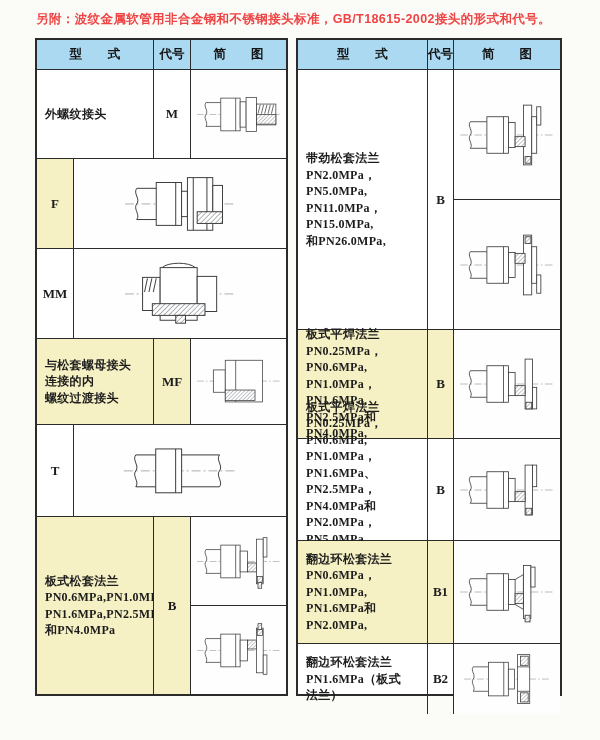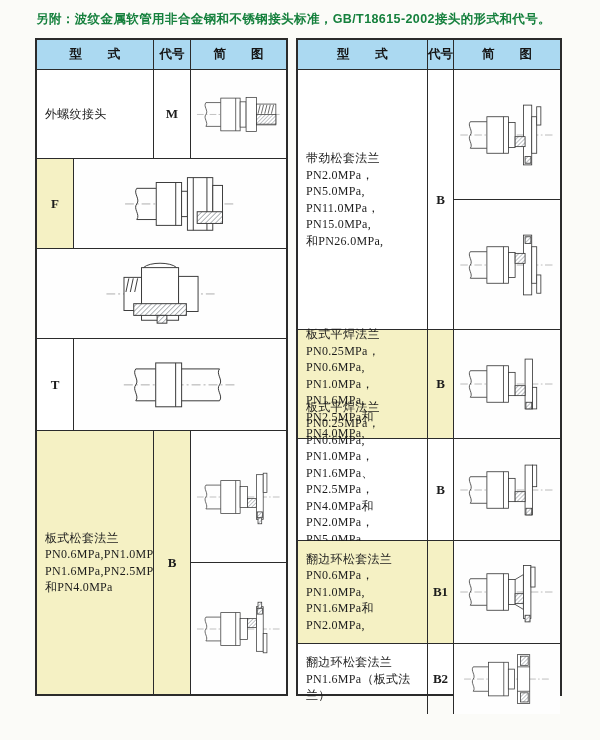--- a/index.html
+++ b/index.html
@@ -6,21 +6,21 @@
   html,body { width:600px; height:740px; }
   body {
     position: relative;
     width: 600px; height: 740px;
     background: var(--page-bg, #fbfbf8);
     font-family: "Liberation Sans", "DejaVu Sans", sans-serif;
     overflow: hidden;
   }
   .title {
     position: absolute; left: 36px; top: 11px; width: 548px;
-    font-size: 12.5px; font-weight: bold; color: #15803d;
+    font-size: 12.5px; font-weight: bold; color: #ef4444;
     letter-spacing: 0.4px;
   }
   .tables {
     position: absolute; left: 35px; top: 38px;
     display: flex; gap: 8px;
   }
   .half {
     height: 658px; background: #fff;
     border: 2px solid var(--border, #2b2b2b);
     display: flex; flex-direction: column;
@@ -35,21 +35,21 @@
   .left  .c2 { width: 37px; }
   .left  .c3 { flex: 1; }
   .right .c1 { width: 130px; }
   .right .c2 { width: 26px; }
   .right .c3 { flex: 1; }
   .c1 {
     display: flex; align-items: center;
     padding: 4px 16px 4px 8px;
     font-family: "Liberation Serif", "DejaVu Serif", serif;
     font-size: 12px; line-height: 16.5px; color: #1c1c1c;
-    white-space: pre-line; letter-spacing: 0.3px;
+    white-space: pre-line; letter-spacing: 0.3px; font-weight: bold;
   }
   .c2 {
     display: flex; align-items: center; justify-content: center;
     font-family: "Liberation Serif", "DejaVu Serif", serif;
     font-size: 13px; font-weight: 600; color: #1c1c1c;
   }
   .hl { background: var(--hl-bg, #f5f1c4); }
   .row.header { height: 30px; background: var(--hdr-bg, #abd9f1); }
   .row.header .c {
     display: flex; align-items: center; justify-content: center;
@@ -131,20 +131,21 @@
               <line x1="74" y1="15" x2="74" y2="69" stroke="#3a3a3a" stroke-width="1"></line>
               <line x1="88" y1="15" x2="88" y2="69" stroke="#3a3a3a" stroke-width="1"></line>
               <rect x="94" y="23" width="10" height="38" fill="#fff" stroke="#3a3a3a" stroke-width="1"></rect>
               <rect x="78" y="50" width="26" height="12" fill="url(#h1)" stroke="#3a3a3a" stroke-width="1"></rect>
             </svg>
           </div>
         </div>
     </div>
 
     <div class="row" style="height:90px">
+      <div class="c c2">MM</div>
       <div class="c c3">
           <div class="diag">
             <svg viewBox="0 0 120 84" preserveAspectRatio="xMidYMid meet">
               <defs>
                 <pattern id="h2" width="3.6" height="3.6" patternUnits="userSpaceOnUse" patternTransform="rotate(45)">
                   <rect x="0" y="0" width="3.6" height="3.6" fill="#fff"></rect>
                   <line x1="0" y1="0" x2="0" y2="3.6" stroke="#5a636b" stroke-width="1"></line>
                 </pattern>
               </defs>
               <line x1="4" y1="42" x2="116" y2="42" stroke="#8a8a8a" stroke-width="0.7" stroke-dasharray="9 3 2 3"></line>
@@ -155,20 +156,42 @@
               <rect x="40" y="15" width="38" height="54" fill="#fff" stroke="#3a3a3a" stroke-width="1"></rect>
               <path d="M42,15 C48,9 70,9 76,15" fill="none" stroke="#3a3a3a" stroke-width="1"></path>
               <rect x="78" y="24" width="20" height="36" fill="#fff" stroke="#3a3a3a" stroke-width="1"></rect>
               <rect x="32" y="52" width="54" height="12" fill="url(#h2)" stroke="#3a3a3a" stroke-width="1"></rect>
               <rect x="56" y="64" width="10" height="8" fill="url(#h2)" stroke="#3a3a3a" stroke-width="1"></rect>
             </svg>
           </div>
         </div>
     </div>
 
+    <div class="row" style="height:86px">
+      <div class="c c1 hl">与松套螺母接头连接的内
+螺纹过渡接头</div>
+      <div class="c c2 hl">MF</div>
+      <div class="c c3">
+          <div class="diag">
+            <svg viewBox="0 0 120 84" preserveAspectRatio="xMidYMid meet">
+              <defs>
+                <pattern id="h3" width="3.6" height="3.6" patternUnits="userSpaceOnUse" patternTransform="rotate(45)">
+                  <rect x="0" y="0" width="3.6" height="3.6" fill="#fff"></rect>
+                  <line x1="0" y1="0" x2="0" y2="3.6" stroke="#5a636b" stroke-width="1"></line>
+                </pattern>
+              </defs>
+              <line x1="4" y1="42" x2="116" y2="42" stroke="#8a8a8a" stroke-width="0.7" stroke-dasharray="9 3 2 3"></line>
+              <rect x="26" y="27" width="16" height="30" fill="#fff" stroke="#3a3a3a" stroke-width="1"></rect>
+              <rect x="42" y="14" width="50" height="56" fill="#fff" stroke="#3a3a3a" stroke-width="1"></rect>
+              <line x1="56" y1="14" x2="56" y2="70" stroke="#3a3a3a" stroke-width="1"></line>
+              <rect x="42" y="54" width="40" height="14" fill="url(#h3)" stroke="#3a3a3a" stroke-width="1"></rect>
+            </svg>
+          </div>
+        </div>
+    </div>
 
     <div class="row" style="height:92px">
       <div class="c c2">T</div>
       <div class="c c3">
           <div class="diag">
             <svg viewBox="0 0 120 84" preserveAspectRatio="xMidYMid meet">
               <defs>
                 <pattern id="h4" width="3.6" height="3.6" patternUnits="userSpaceOnUse" patternTransform="rotate(45)">
                   <rect x="0" y="0" width="3.6" height="3.6" fill="#fff"></rect>
                   <line x1="0" y1="0" x2="0" y2="3.6" stroke="#5a636b" stroke-width="1"></line>

